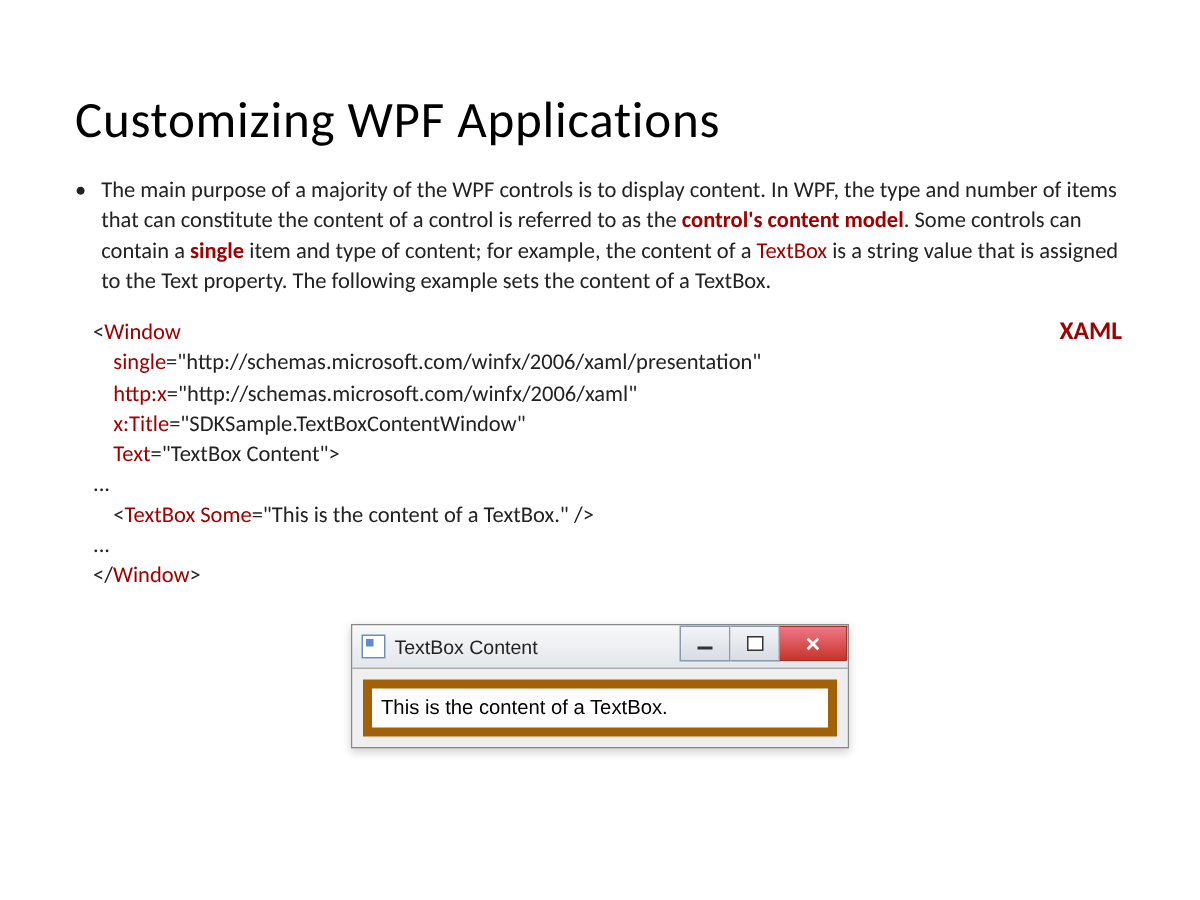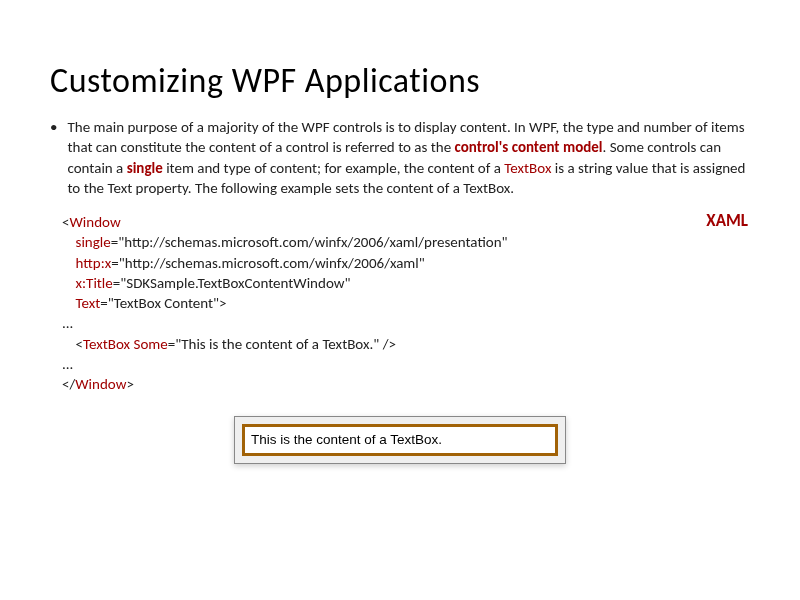--- a/index.html
+++ b/index.html
@@ -128,21 +128,21 @@
     color: #fff;
     font-size: 13px;
     line-height: 1;
   }
   .window-body {
     background: #efefef;
     padding: 7px;
   }
   .textbox {
     background: #fff;
-    border: 3px solid #a16207;
+    border: 6px solid #a16207;
     padding: 3px 6px;
     font-size: 13.5px;
     color: #000;
     height: 20px;
     line-height: 20px;
   }
 </style>
 </head>
 <body>
 
@@ -162,17 +162,32 @@
 <span class="attr">    x:Title</span><span>="SDKSample.TextBoxContentWindow"</span>
 <span class="attr">    Text</span><span>="TextBox Content"&gt;</span>
 <span>...</span>
 <span>    &lt;</span><span class="tag">TextBox</span><span class="attr"> Some</span><span>="This is the content of a TextBox." /&gt;</span>
 <span>...</span>
 <span>&lt;/</span><span class="tag">Window</span><span>&gt;</span></div>
 
   <div class="xaml-label">XAML</div>
 
   <div class="window-wrap">
+    <div class="titlebar">
+      <div class="win-icon"></div>
+      <div class="win-title">TextBox Content</div>
+      <div class="win-buttons">
+        <div class="win-btn">
+            <div class="glyph-line"></div>
+          </div>
+        <div class="win-btn">
+            <div class="glyph-box"></div>
+          </div>
+        <div class="win-btn close">
+            <div class="glyph-x">✕</div>
+          </div>
+      </div>
+    </div>
     <div class="window-body">
       <div class="textbox">This is the content of a TextBox.</div>
     </div>
   </div>
 </div>
 
 </body></html>

